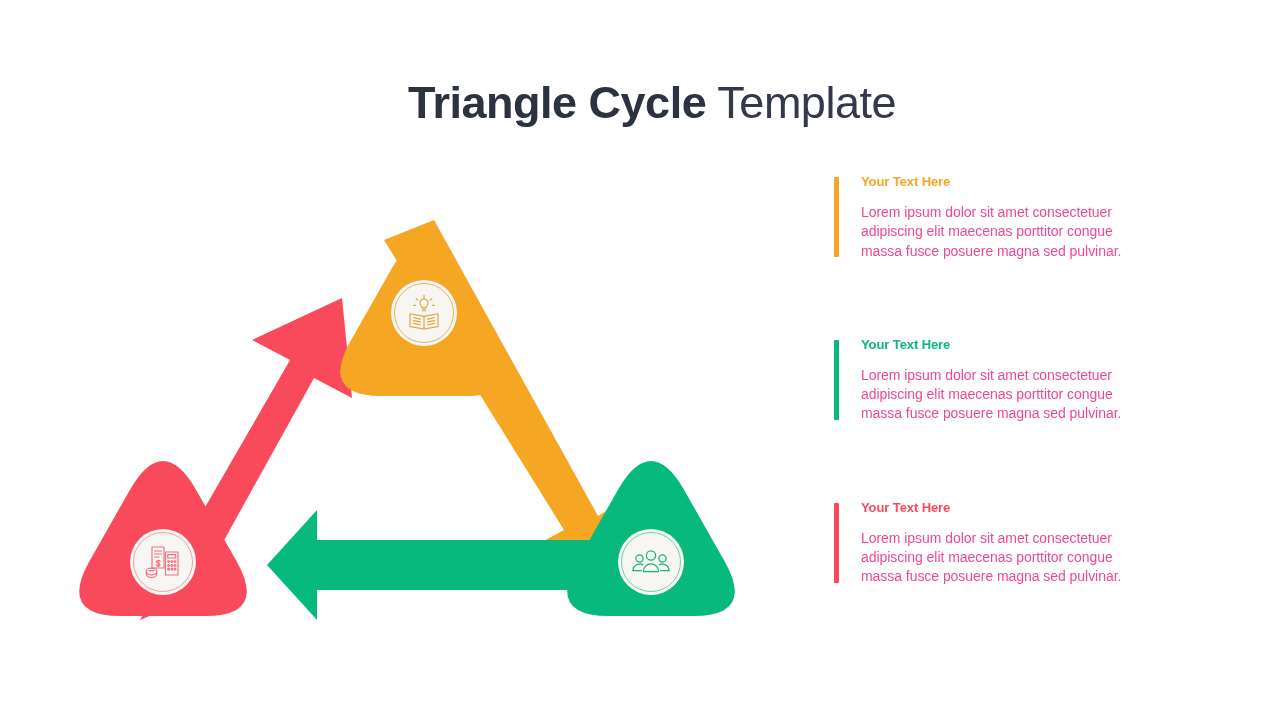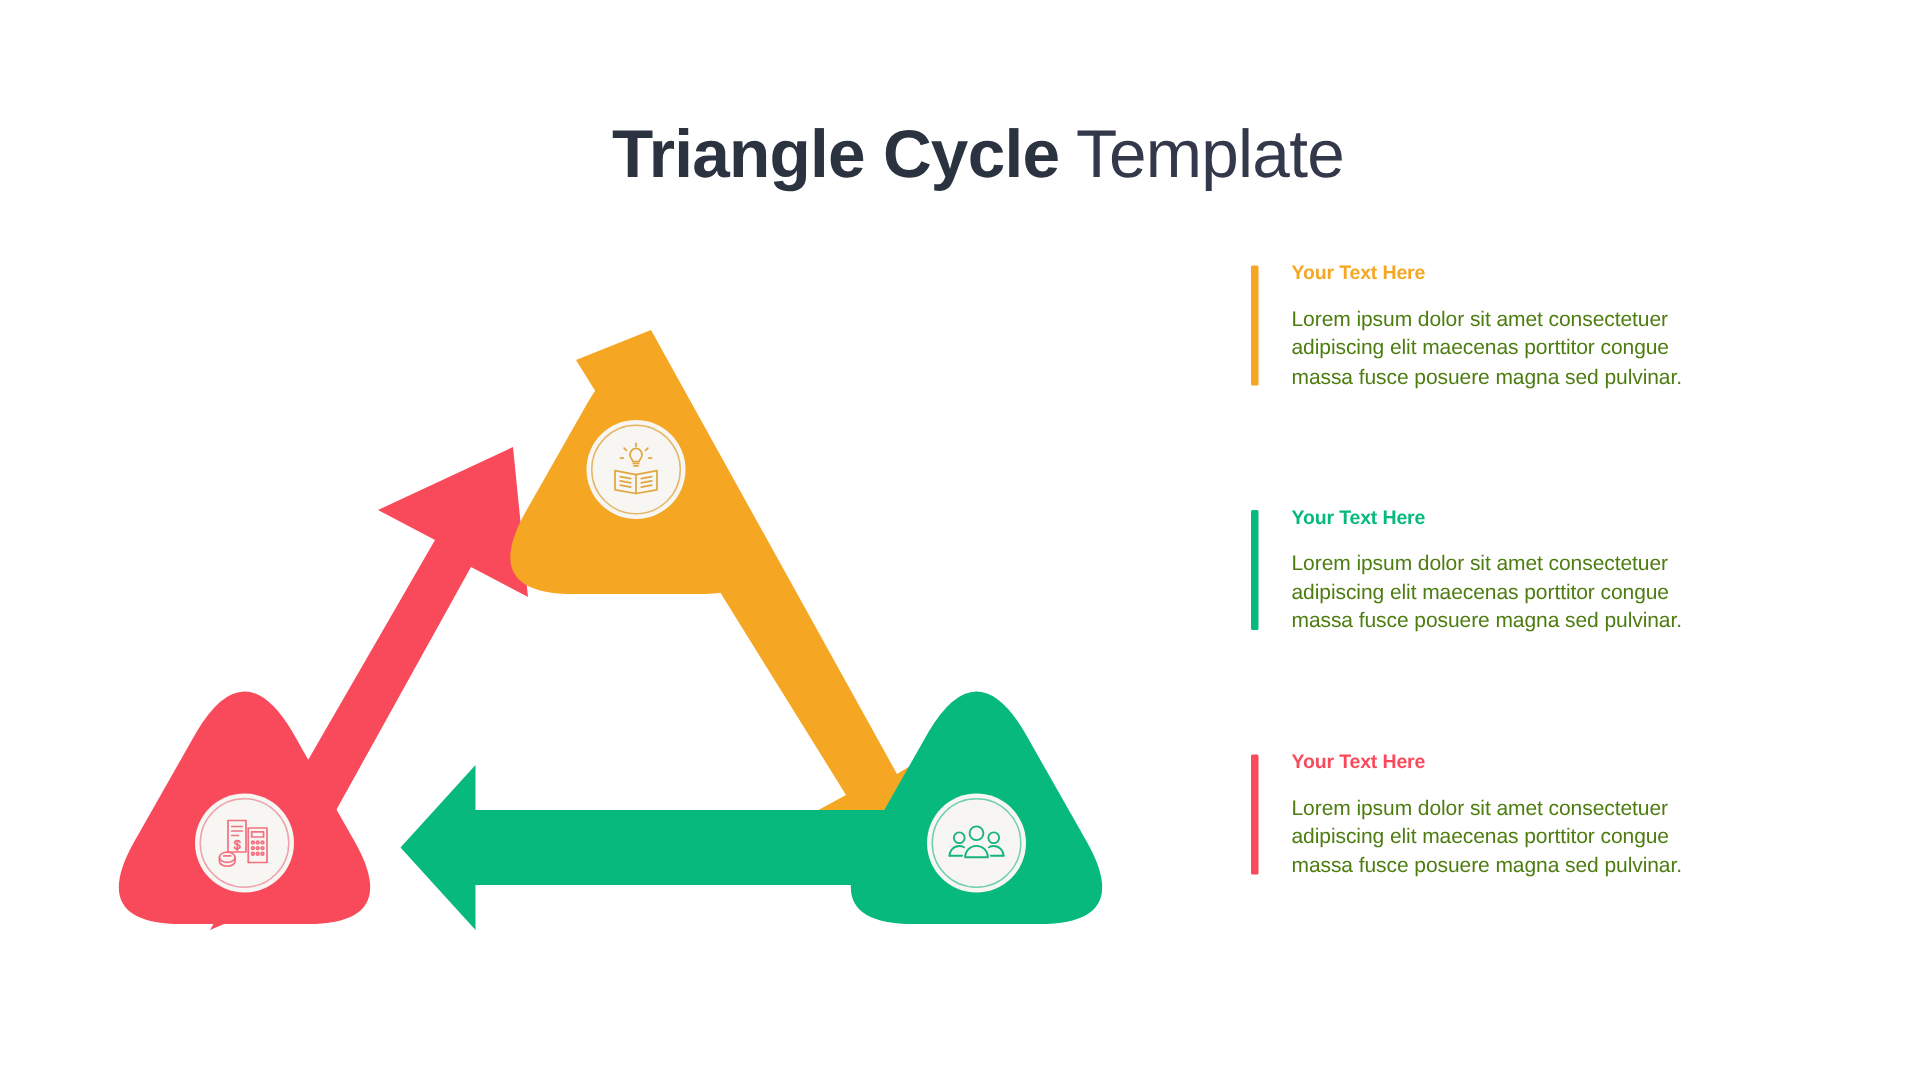--- a/index.html
+++ b/index.html
@@ -84,21 +84,21 @@
   .block-heading {
     font-size: 13px;
     font-weight: bold;
     line-height: 24px;
     margin: 0 0 9px 0;
     letter-spacing: -0.1px;
   }
   .block-body {
     font-size: 14px;
     line-height: 19.3px;
-    color: #4d7c0f;
+    color: #ec4899;
     margin: 0;
     letter-spacing: -0.05px;
     width: 275px;
   }
 </style>
 </head>
 <body>
 
 <div id="slide">
 

